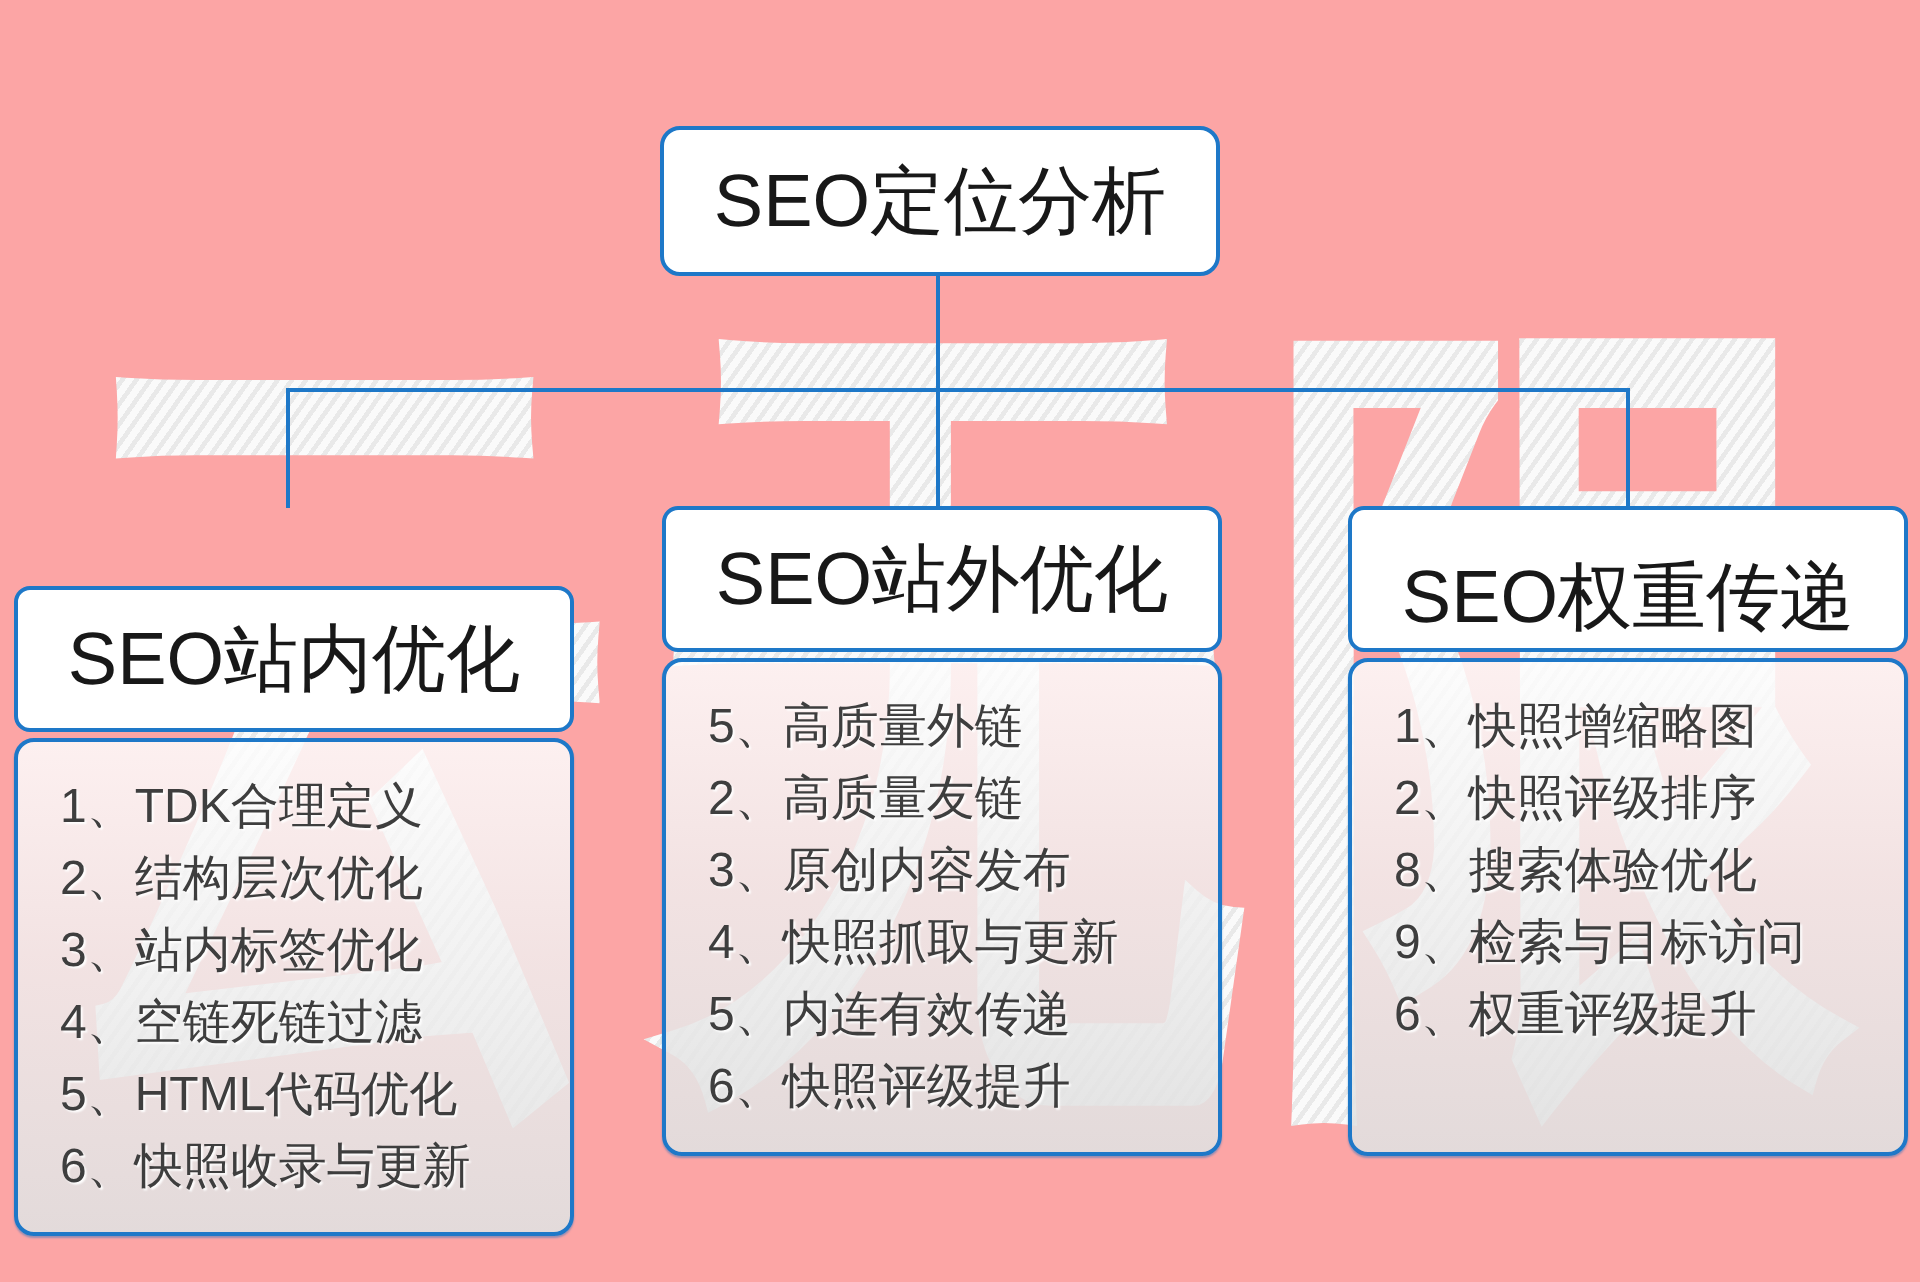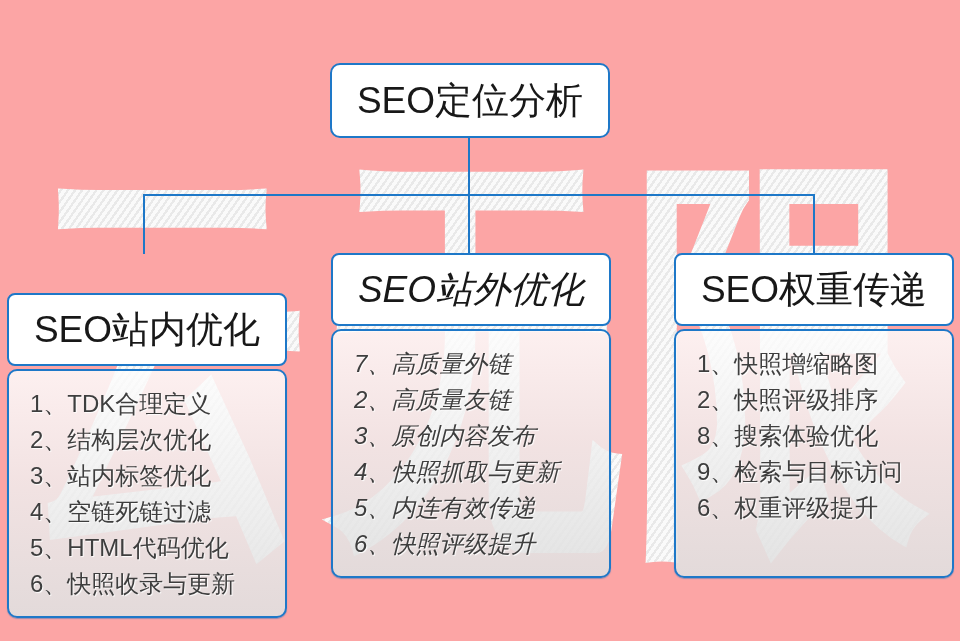--- a/index.html
+++ b/index.html
@@ -76,22 +76,22 @@
     border: 2px solid #1e78c8;
     border-radius: 10px;
     background: linear-gradient(180deg,
       rgba(253,253,253,0.85) 0%,
       rgba(240,240,240,0.82) 45%,
       rgba(224,224,224,0.90) 100%);
     box-shadow: 0 1px 1px rgba(30,110,190,0.45);
     z-index: 2;
   }
   .c0 { left: 7px; margin-top: 40px; }
-  .c1 { left: 331px; font-style: italic; }
-  .c2 { left: 674px; }
+  .c1 { left: 331px; }
+  .c2 { left: 674px; align-items: flex-end; }
 
   .panel ul {
     list-style: none;
     margin: 0;
     padding: 15px 8px 0 21px;
   }
   .panel li {
     font-size: 24px;
     line-height: 36px;
     color: #3e3e3e;
@@ -128,21 +128,21 @@
       <li>5、HTML代码优化</li>
       <li>6、快照收录与更新</li>
     </ul>
   </div>
 
   <div class="node head-node c1">
     <span>SEO站外优化</span>
   </div>
   <div class="panel c1">
     <ul>
-      <li>7、高质量外链</li>
+      <li>5、高质量外链</li>
       <li>2、高质量友链</li>
       <li>3、原创内容发布</li>
       <li>4、快照抓取与更新</li>
       <li>5、内连有效传递</li>
       <li>6、快照评级提升</li>
     </ul>
   </div>
 
   <div class="node head-node c2">
     <span>SEO权重传递</span>

